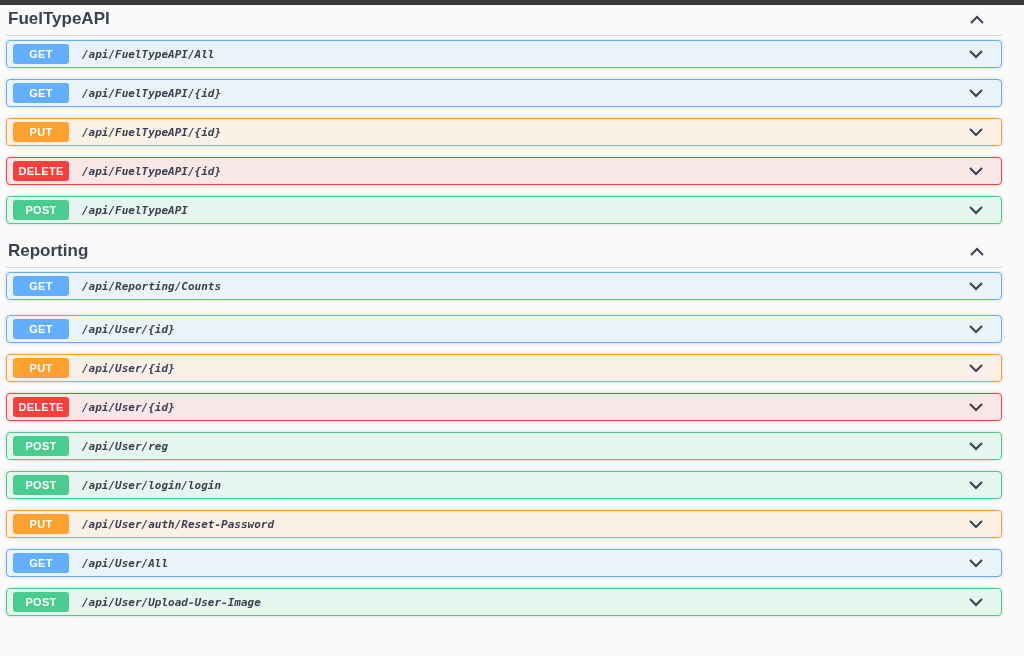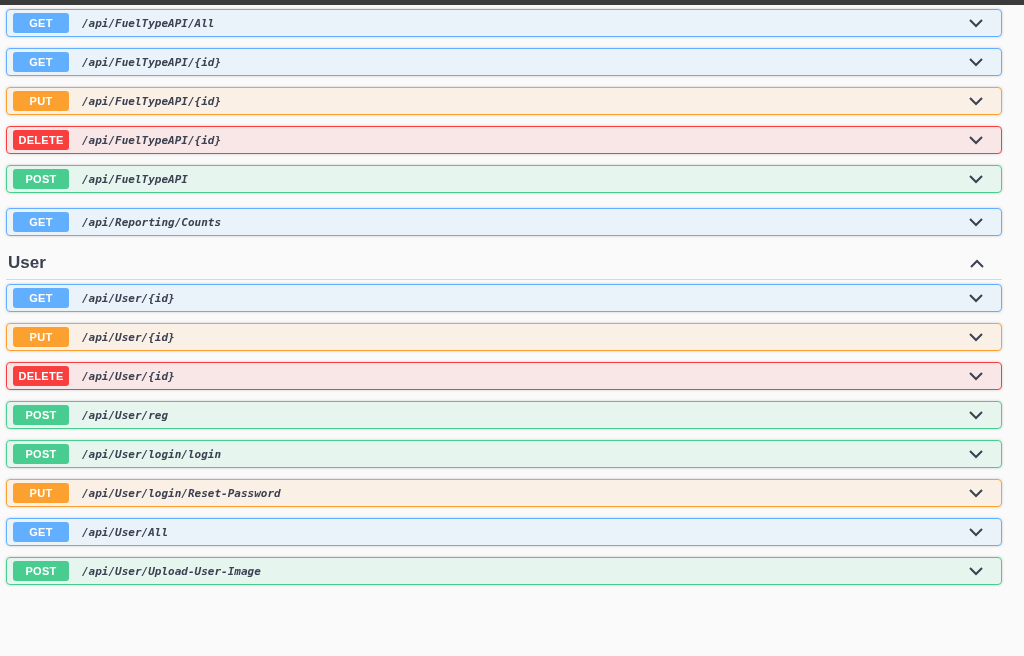--- a/index.html
+++ b/index.html
@@ -74,99 +74,107 @@
   }
   .op-chevron { margin-left: auto; }
 </style>
 </head>
 <body style="background: rgb(250, 250, 250);">
 
 <div class="topbar" style="background: rgb(59, 59, 59);"></div>
 
 <div class="wrapper" id="sections">
   <div class="tag-section">
-    <div class="ops">
-  <div class="opblock" style="border-color: rgb(97, 175, 254); background: rgba(97, 175, 254, 0.1);">
-    <span class="method-badge" style="background: rgb(97, 175, 254);">GET</span>
-    <span class="op-path">/api/FuelTypeAPI/All</span>
-    <span class="chev op-chevron">
-      <svg width="14" height="9" viewBox="0 0 14 9">
-        <path d="M1 1 L7 7 L13 1" fill="none" stroke="#3b4151" stroke-width="2"></path>
-      </svg>
-    </span>
-  </div>
-
-  <div class="opblock" style="border-color: rgb(97, 175, 254); background: rgba(97, 175, 254, 0.1);">
-    <span class="method-badge" style="background: rgb(97, 175, 254);">GET</span>
-    <span class="op-path">/api/FuelTypeAPI/{id}</span>
-    <span class="chev op-chevron">
-      <svg width="14" height="9" viewBox="0 0 14 9">
-        <path d="M1 1 L7 7 L13 1" fill="none" stroke="#3b4151" stroke-width="2"></path>
-      </svg>
-    </span>
-  </div>
-
-  <div class="opblock" style="border-color: rgb(252, 161, 48); background: rgba(252, 161, 48, 0.1);">
-    <span class="method-badge" style="background: rgb(252, 161, 48);">PUT</span>
-    <span class="op-path">/api/FuelTypeAPI/{id}</span>
-    <span class="chev op-chevron">
-      <svg width="14" height="9" viewBox="0 0 14 9">
-        <path d="M1 1 L7 7 L13 1" fill="none" stroke="#3b4151" stroke-width="2"></path>
-      </svg>
-    </span>
-  </div>
-
-  <div class="opblock" style="border-color: rgb(249, 62, 62); background: rgba(249, 62, 62, 0.1);">
-    <span class="method-badge" style="background: rgb(249, 62, 62);">DELETE</span>
-    <span class="op-path">/api/FuelTypeAPI/{id}</span>
-    <span class="chev op-chevron">
-      <svg width="14" height="9" viewBox="0 0 14 9">
-        <path d="M1 1 L7 7 L13 1" fill="none" stroke="#3b4151" stroke-width="2"></path>
-      </svg>
-    </span>
-  </div>
-
-  <div class="opblock" style="border-color: rgb(73, 204, 144); background: rgba(73, 204, 144, 0.1);">
-    <span class="method-badge" style="background: rgb(73, 204, 144);">POST</span>
-    <span class="op-path">/api/FuelTypeAPI</span>
-    <span class="chev op-chevron">
-      <svg width="14" height="9" viewBox="0 0 14 9">
-        <path d="M1 1 L7 7 L13 1" fill="none" stroke="#3b4151" stroke-width="2"></path>
-      </svg>
-    </span>
-  </div>
-</div>
-  </div>
-
-  <div class="tag-section">
-    <div class="ops">
-  <div class="opblock" style="border-color: rgb(97, 175, 254); background: rgba(97, 175, 254, 0.1);">
-    <span class="method-badge" style="background: rgb(97, 175, 254);">GET</span>
-    <span class="op-path">/api/Reporting/Counts</span>
-    <span class="chev op-chevron">
-      <svg width="14" height="9" viewBox="0 0 14 9">
-        <path d="M1 1 L7 7 L13 1" fill="none" stroke="#3b4151" stroke-width="2"></path>
-      </svg>
-    </span>
-  </div>
-</div>
-  </div>
-
-  <div class="tag-section">
     <div class="tag-header">
-      <span class="tag-title">User</span>
+      <span class="tag-title">FuelTypeAPI</span>
       <span class="chev">
         <svg width="14" height="9" viewBox="0 0 14 9">
           <path d="M1 8 L7 2 L13 8" fill="none" stroke="#3b4151" stroke-width="2"></path>
         </svg>
       </span>
     </div>
     <div class="ops">
   <div class="opblock" style="border-color: rgb(97, 175, 254); background: rgba(97, 175, 254, 0.1);">
     <span class="method-badge" style="background: rgb(97, 175, 254);">GET</span>
+    <span class="op-path">/api/FuelTypeAPI/All</span>
+    <span class="chev op-chevron">
+      <svg width="14" height="9" viewBox="0 0 14 9">
+        <path d="M1 1 L7 7 L13 1" fill="none" stroke="#3b4151" stroke-width="2"></path>
+      </svg>
+    </span>
+  </div>
+
+  <div class="opblock" style="border-color: rgb(97, 175, 254); background: rgba(97, 175, 254, 0.1);">
+    <span class="method-badge" style="background: rgb(97, 175, 254);">GET</span>
+    <span class="op-path">/api/FuelTypeAPI/{id}</span>
+    <span class="chev op-chevron">
+      <svg width="14" height="9" viewBox="0 0 14 9">
+        <path d="M1 1 L7 7 L13 1" fill="none" stroke="#3b4151" stroke-width="2"></path>
+      </svg>
+    </span>
+  </div>
+
+  <div class="opblock" style="border-color: rgb(252, 161, 48); background: rgba(252, 161, 48, 0.1);">
+    <span class="method-badge" style="background: rgb(252, 161, 48);">PUT</span>
+    <span class="op-path">/api/FuelTypeAPI/{id}</span>
+    <span class="chev op-chevron">
+      <svg width="14" height="9" viewBox="0 0 14 9">
+        <path d="M1 1 L7 7 L13 1" fill="none" stroke="#3b4151" stroke-width="2"></path>
+      </svg>
+    </span>
+  </div>
+
+  <div class="opblock" style="border-color: rgb(249, 62, 62); background: rgba(249, 62, 62, 0.1);">
+    <span class="method-badge" style="background: rgb(249, 62, 62);">DELETE</span>
+    <span class="op-path">/api/FuelTypeAPI/{id}</span>
+    <span class="chev op-chevron">
+      <svg width="14" height="9" viewBox="0 0 14 9">
+        <path d="M1 1 L7 7 L13 1" fill="none" stroke="#3b4151" stroke-width="2"></path>
+      </svg>
+    </span>
+  </div>
+
+  <div class="opblock" style="border-color: rgb(73, 204, 144); background: rgba(73, 204, 144, 0.1);">
+    <span class="method-badge" style="background: rgb(73, 204, 144);">POST</span>
+    <span class="op-path">/api/FuelTypeAPI</span>
+    <span class="chev op-chevron">
+      <svg width="14" height="9" viewBox="0 0 14 9">
+        <path d="M1 1 L7 7 L13 1" fill="none" stroke="#3b4151" stroke-width="2"></path>
+      </svg>
+    </span>
+  </div>
+</div>
+  </div>
+
+  <div class="tag-section">
+    <div class="tag-header">
+      <span class="tag-title">Reporting</span>
+      <span class="chev">
+        <svg width="14" height="9" viewBox="0 0 14 9">
+          <path d="M1 8 L7 2 L13 8" fill="none" stroke="#3b4151" stroke-width="2"></path>
+        </svg>
+      </span>
+    </div>
+    <div class="ops">
+  <div class="opblock" style="border-color: rgb(97, 175, 254); background: rgba(97, 175, 254, 0.1);">
+    <span class="method-badge" style="background: rgb(97, 175, 254);">GET</span>
+    <span class="op-path">/api/Reporting/Counts</span>
+    <span class="chev op-chevron">
+      <svg width="14" height="9" viewBox="0 0 14 9">
+        <path d="M1 1 L7 7 L13 1" fill="none" stroke="#3b4151" stroke-width="2"></path>
+      </svg>
+    </span>
+  </div>
+</div>
+  </div>
+
+  <div class="tag-section">
+    <div class="ops">
+  <div class="opblock" style="border-color: rgb(97, 175, 254); background: rgba(97, 175, 254, 0.1);">
+    <span class="method-badge" style="background: rgb(97, 175, 254);">GET</span>
     <span class="op-path">/api/User/{id}</span>
     <span class="chev op-chevron">
       <svg width="14" height="9" viewBox="0 0 14 9">
         <path d="M1 1 L7 7 L13 1" fill="none" stroke="#3b4151" stroke-width="2"></path>
       </svg>
     </span>
   </div>
 
   <div class="opblock" style="border-color: rgb(252, 161, 48); background: rgba(252, 161, 48, 0.1);">
     <span class="method-badge" style="background: rgb(252, 161, 48);">PUT</span>
@@ -203,21 +211,21 @@
     <span class="op-path">/api/User/login/login</span>
     <span class="chev op-chevron">
       <svg width="14" height="9" viewBox="0 0 14 9">
         <path d="M1 1 L7 7 L13 1" fill="none" stroke="#3b4151" stroke-width="2"></path>
       </svg>
     </span>
   </div>
 
   <div class="opblock" style="border-color: rgb(252, 161, 48); background: rgba(252, 161, 48, 0.1);">
     <span class="method-badge" style="background: rgb(252, 161, 48);">PUT</span>
-    <span class="op-path">/api/User/login/Reset-Password</span>
+    <span class="op-path">/api/User/auth/Reset-Password</span>
     <span class="chev op-chevron">
       <svg width="14" height="9" viewBox="0 0 14 9">
         <path d="M1 1 L7 7 L13 1" fill="none" stroke="#3b4151" stroke-width="2"></path>
       </svg>
     </span>
   </div>
 
   <div class="opblock" style="border-color: rgb(97, 175, 254); background: rgba(97, 175, 254, 0.1);">
     <span class="method-badge" style="background: rgb(97, 175, 254);">GET</span>
     <span class="op-path">/api/User/All</span>

